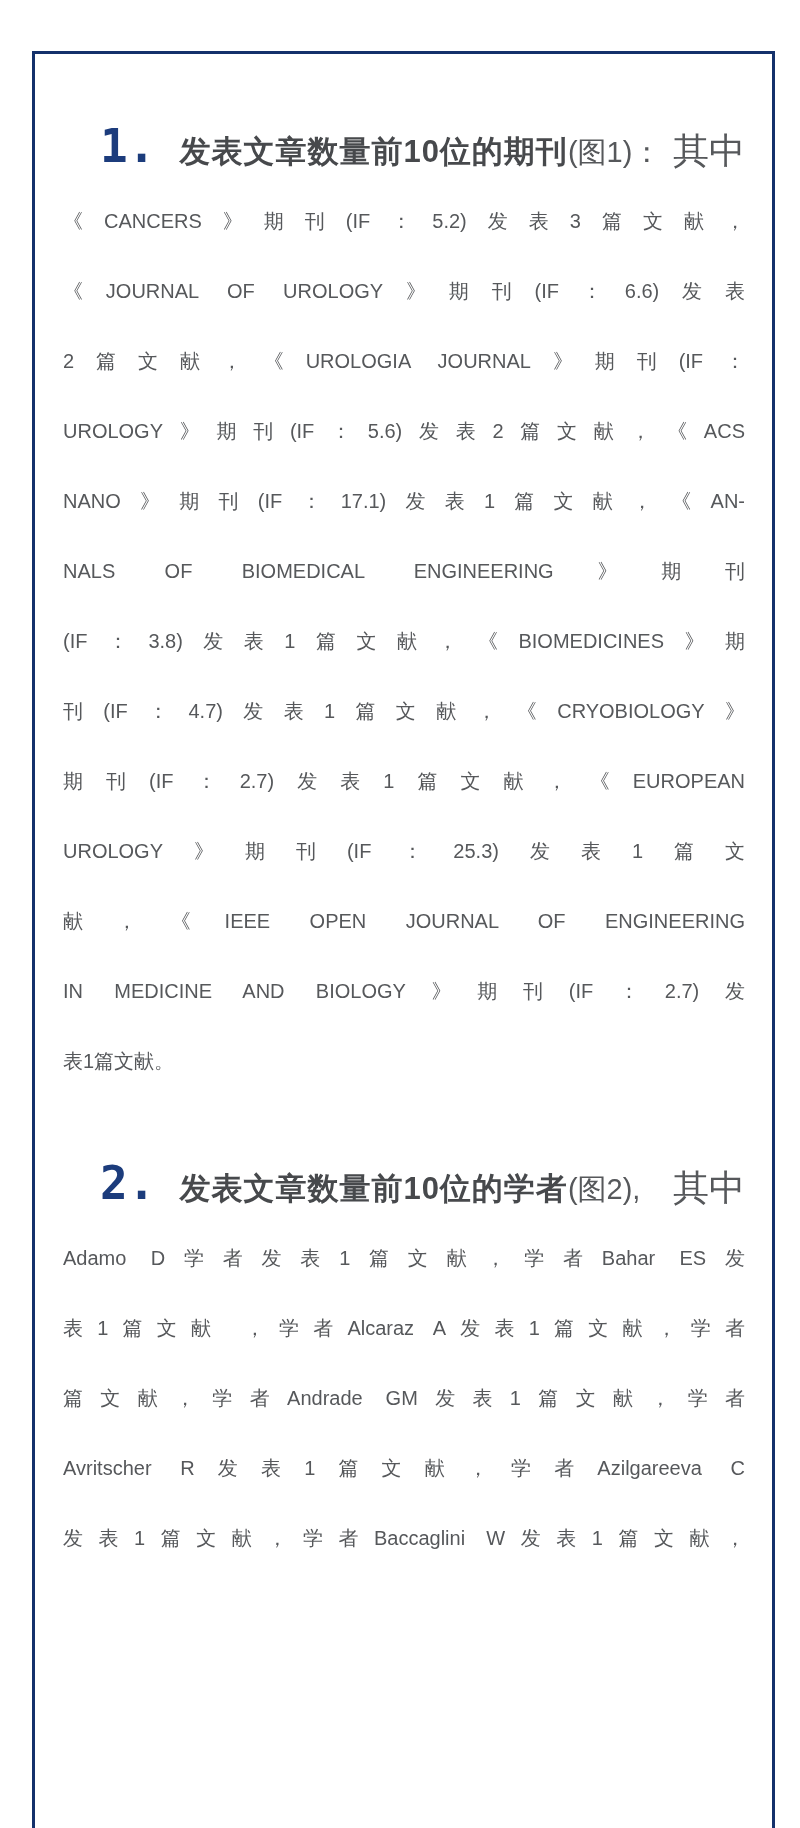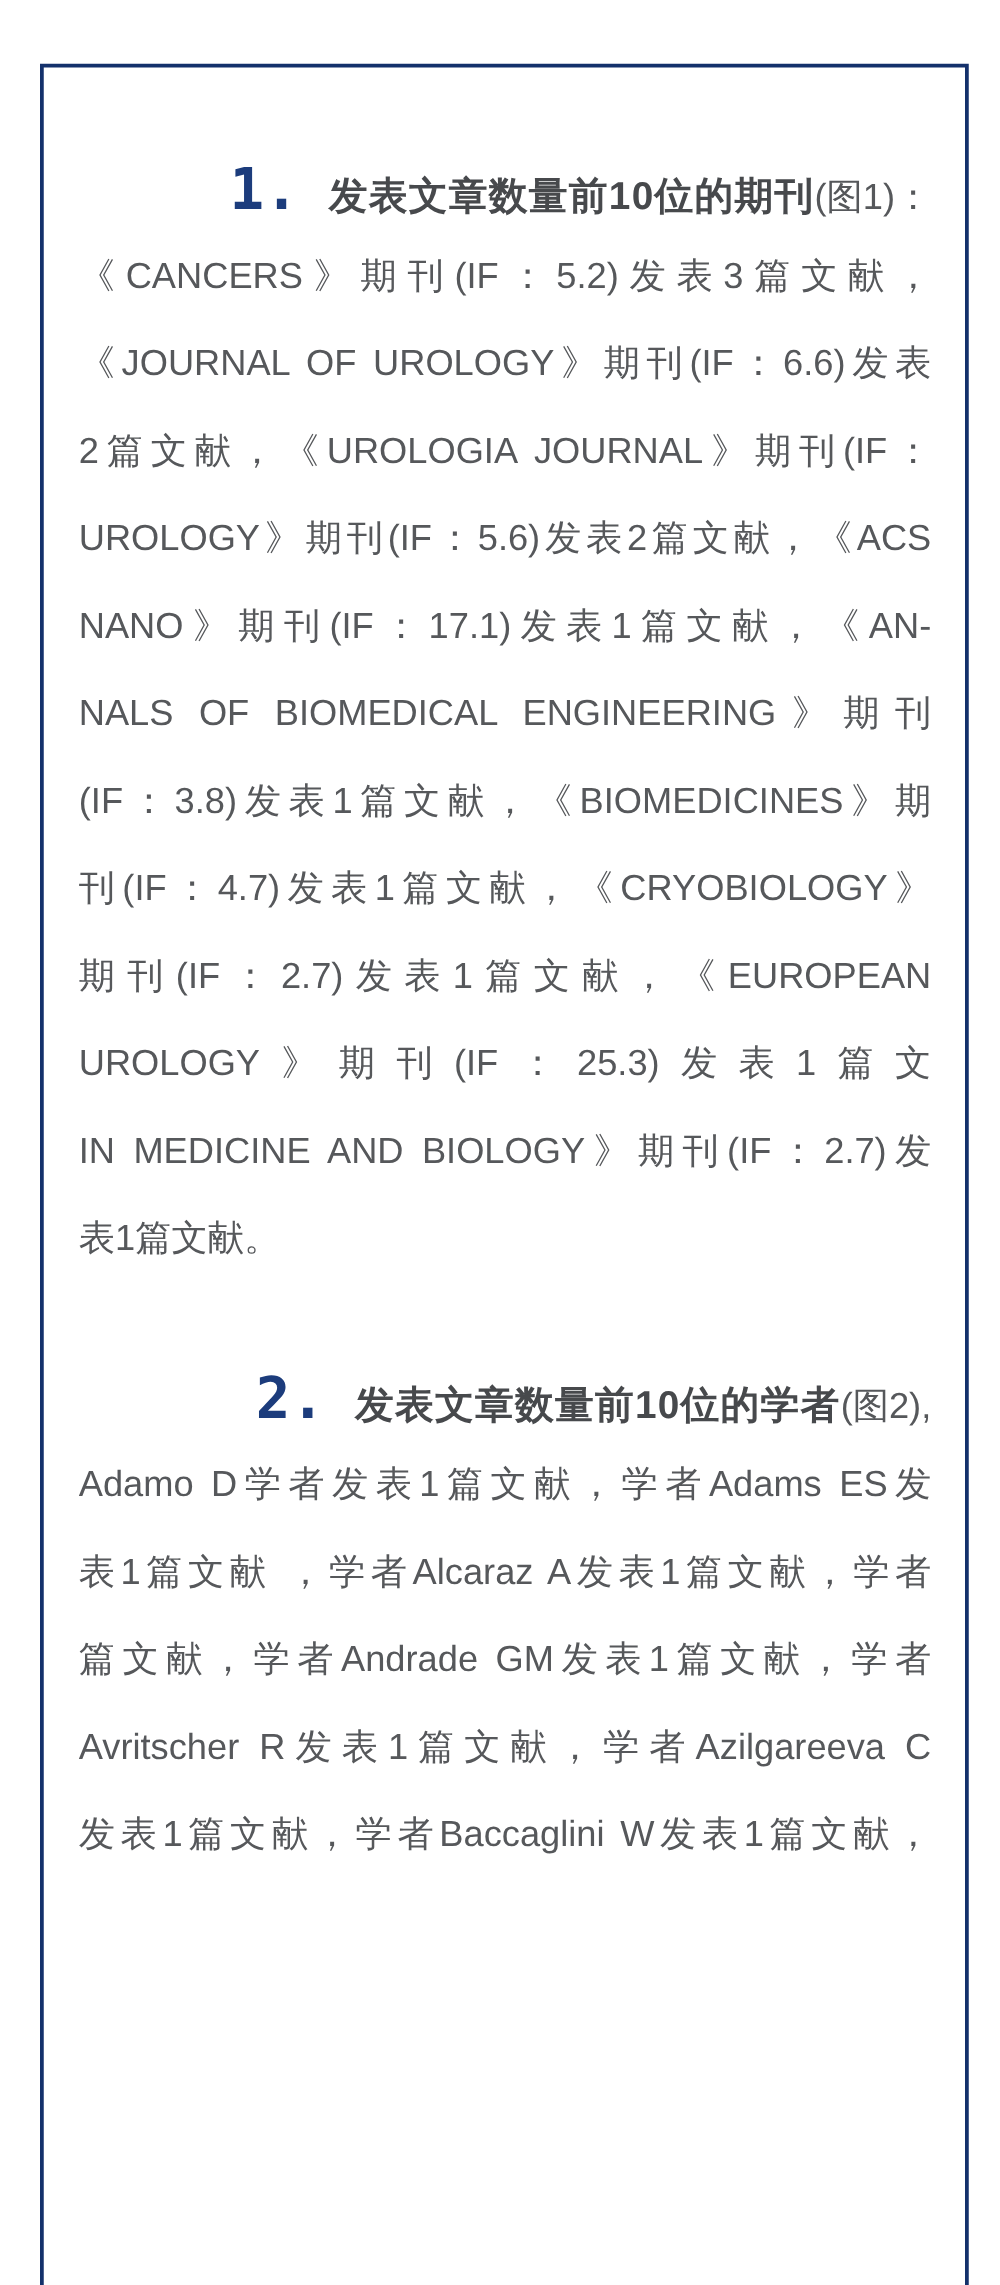--- a/index.html
+++ b/index.html
@@ -22,26 +22,25 @@
     box-sizing: content-box;
   }
   .content {
     padding: 62px 27px 0 28px;
   }
   .paragraph + .paragraph { margin-top: 57px; }
 
   .para-heading {
     display: flex;
     justify-content: space-between;
-    align-items: flex-end;
+    align-items: center;
     height: 70px;
     line-height: 70px;
     white-space: nowrap;
     overflow: hidden;
-    flex-direction: column;
   }
   .num {
     font-family: "DejaVu Sans Mono", monospace;
     font-weight: bold;
     font-size: 46px;
     color: var(--accent, #1c3c7c);
     margin-left: 37px;
     margin-right: 24px;
   }
   .heading-bold {
@@ -53,21 +52,21 @@
   .heading-note {
     font-size: 29px;
     color: var(--body, #56585b);
     font-weight: normal;
   }
   .heading-tail {
     font-size: 36px;
     color: var(--body, #56585b);
   }
   .line {
-    font-size: 29px;
+    font-size: 20px;
     color: var(--body, #56585b);
     height: 70px;
     line-height: 70px;
     text-align: justify;
     text-align-last: justify;
     overflow: hidden;
   }
   .line.flush-left { text-align-last: left; }
 </style>
 </head>
@@ -86,34 +85,35 @@
           <div class="line">《CANCERS》期刊(IF：5.2)发表3篇文献，</div>
           <div class="line">《JOURNAL OF UROLOGY》期刊(IF：6.6)发表</div>
           <div class="line">2篇文献，《UROLOGIA JOURNAL》期刊(IF：</div>
           <div class="line">UROLOGY》期刊(IF：5.6)发表2篇文献，《ACS</div>
           <div class="line">NANO》期刊(IF：17.1)发表1篇文献，《AN-</div>
           <div class="line">NALS OF BIOMEDICAL ENGINEERING》期刊</div>
           <div class="line">(IF：3.8)发表1篇文献，《BIOMEDICINES》期</div>
           <div class="line">刊(IF：4.7)发表1篇文献，《CRYOBIOLOGY》</div>
           <div class="line">期刊(IF：2.7)发表1篇文献，《EUROPEAN</div>
           <div class="line">UROLOGY》期刊(IF：25.3)发表1篇文</div>
+          <div class="line">献，《IEEE OPEN JOURNAL OF ENGINEERING</div>
           <div class="line">IN MEDICINE AND BIOLOGY》期刊(IF：2.7)发</div>
           <div class="line flush-left">表1篇文献。</div>
         </div>
   </section>
 
   <section class="paragraph">
     <div class="para-heading">
       <span class="heading-left">
         <span class="num">2.</span><span class="heading-bold">发表文章数量前10位的学者</span><span class="heading-note">(图2),</span>
       </span>
       <span class="heading-tail">其中</span>
     </div>
     <div class="lines">
-          <div class="line">Adamo D学者发表1篇文献，学者Adams ES发</div>
+          <div class="line">Adamo D学者发表1篇文献，学者Bahar ES发</div>
           <div class="line">表1篇文献 ，学者Alcaraz A发表1篇文献，学者</div>
           <div class="line">篇文献，学者Andrade GM发表1篇文献，学者</div>
           <div class="line">Avritscher R发表1篇文献，学者Azilgareeva C</div>
           <div class="line">发表1篇文献，学者Baccaglini W发表1篇文献，</div>
         </div>
   </section>
 </div>
 </div>
 
 </body></html>

